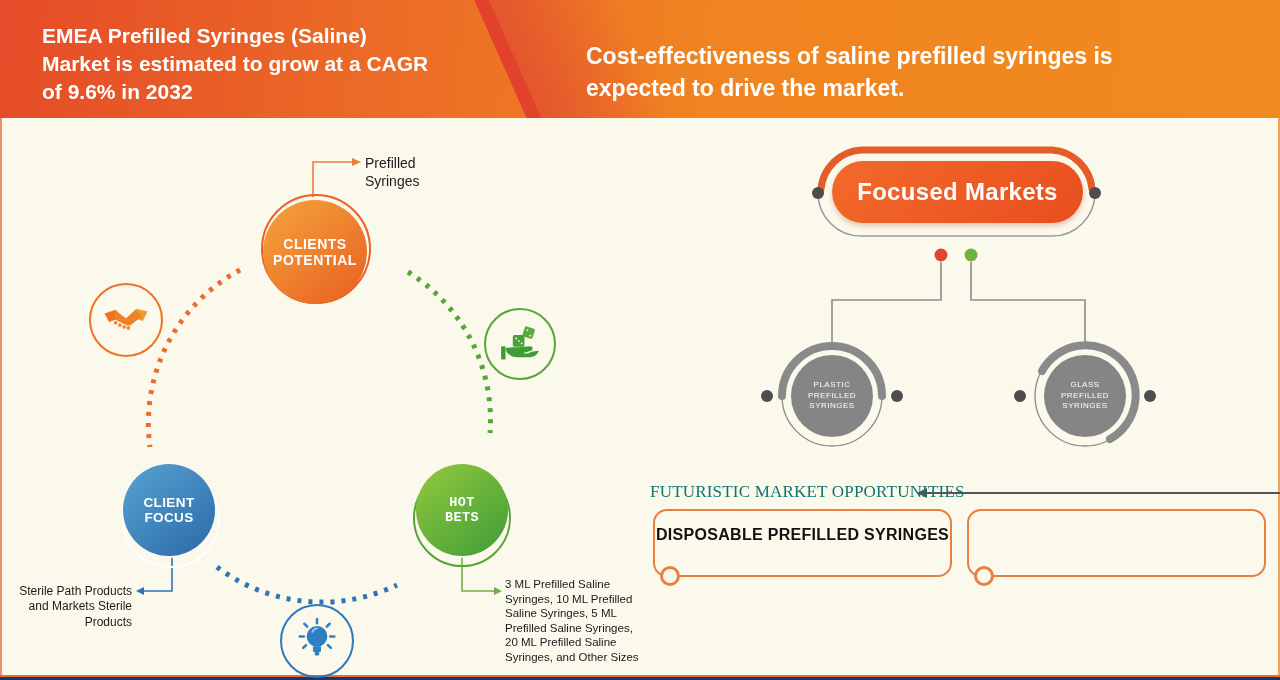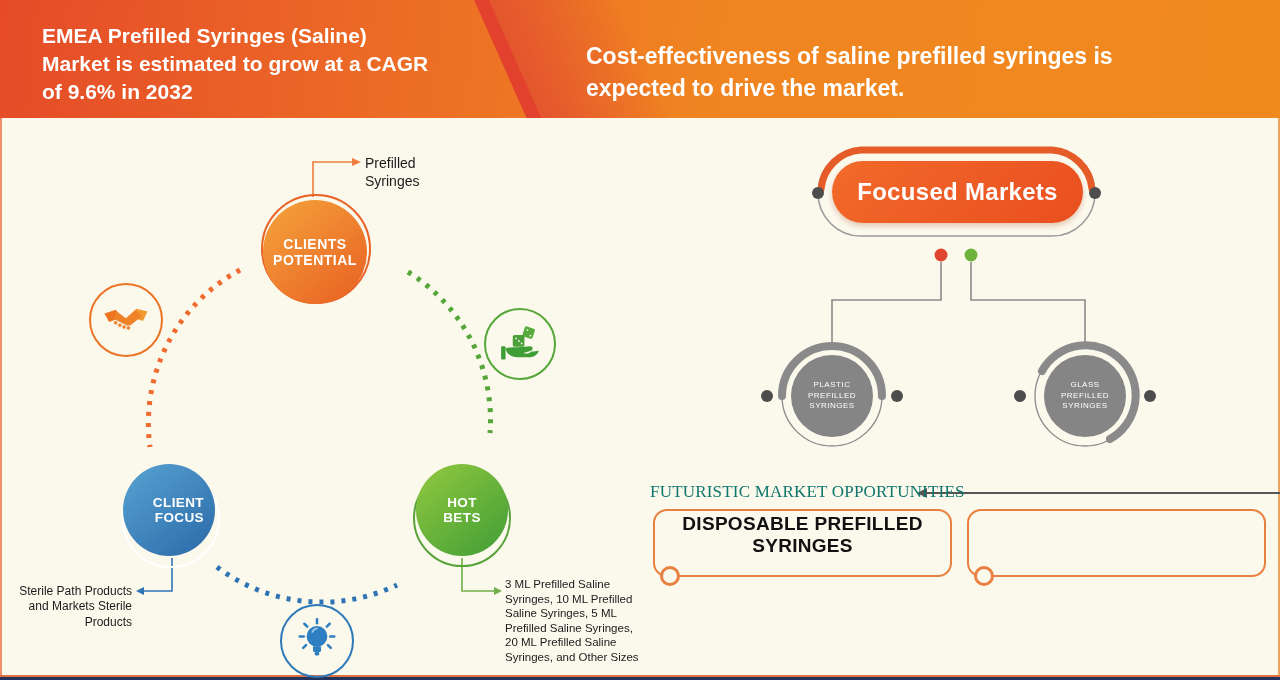--- a/index.html
+++ b/index.html
@@ -29,24 +29,24 @@
   .ring-cf{left:122px;top:470px;width:94px;height:94px;border:2px solid #ffffff;}
   .ring-hb{left:413px;top:469px;width:94px;height:94px;border:2px solid #57a339;}
   .node{position:absolute;border-radius:50%;display:flex;align-items:center;justify-content:center;
         text-align:center;color:#fff;font-weight:bold;}
   .node span{display:block;}
   .node-cp{left:263px;top:200px;width:104px;height:104px;font-size:14px;letter-spacing:.5px;
            background:linear-gradient(140deg,#f5a43c,#e85f22);}
   .node-cp span{width:92px;}
   .node-cf{left:123px;top:464px;width:92px;height:92px;font-size:13.5px;letter-spacing:.4px;
            background:linear-gradient(140deg,#58a3d2,#2a69a8);}
-  .node-cf span{width:70px;text-align:right;}
+  .node-cf span{width:70px;}
   .node-hb{left:416px;top:464px;width:92px;height:92px;font-size:13.5px;letter-spacing:.4px;
            background:linear-gradient(140deg,#93c93f,#3f9d36);}
-  .node-hb span{width:46px;}
+  .node-hb span{width:46px;font-family:Liberation Mono, monospace;}
 
   
   .icon-circle{position:absolute;border-radius:50%;display:flex;align-items:center;justify-content:center;}
   .ic-handshake{left:89px;top:283px;width:70px;height:70px;border:2px solid #ec7426;}
   .ic-dice{left:484px;top:308px;width:68px;height:68px;border:2px solid #57a63a;}
   .ic-bulb{left:280px;top:604px;width:70px;height:70px;border:2px solid #2e79b8;}
 
   
   .note{position:absolute;color:#1b1b1b;}
   .note-prefilled{left:365px;top:154px;width:88px;font-size:14px;line-height:1.3;}
@@ -61,21 +61,21 @@
        display:flex;align-items:center;justify-content:center;text-align:center;
        font-size:8px;letter-spacing:.5px;line-height:1.35;}
   .seg span{width:62px;}
   .seg-plastic{left:791px;top:355px;}
   .seg-glass{left:1044px;top:355px;}
 
   
   .fut-title{position:absolute;left:650px;top:482px;font-size:17px;font-weight:500;color:#0f766e;letter-spacing:.2px;font-family:Liberation Serif, serif;}
   .opp-box{position:absolute;top:509px;width:299px;height:68px;border:2px solid #e8803f;border-radius:14px;
            display:flex;align-items:center;justify-content:center;box-sizing:border-box;
-           font-size:19px;font-weight:bold;color:#111;letter-spacing:.3px;padding-bottom:16px;text-align:center;}
+           font-size:16px;font-weight:bold;color:#111;letter-spacing:.3px;padding-bottom:16px;text-align:center;}
   .opp-1{left:653px;} .opp-2{left:967px;}
   .opp-knob{position:absolute;width:20px;height:20px;border:3px solid #e8803f;border-radius:50%;
             background:#fbf8ec;bottom:-11px;left:5px;box-sizing:border-box;}
 
   .overlay{position:absolute;left:0;top:0;pointer-events:none;}
 </style>
 </head>
 <body>
 
 <div class="stage">

